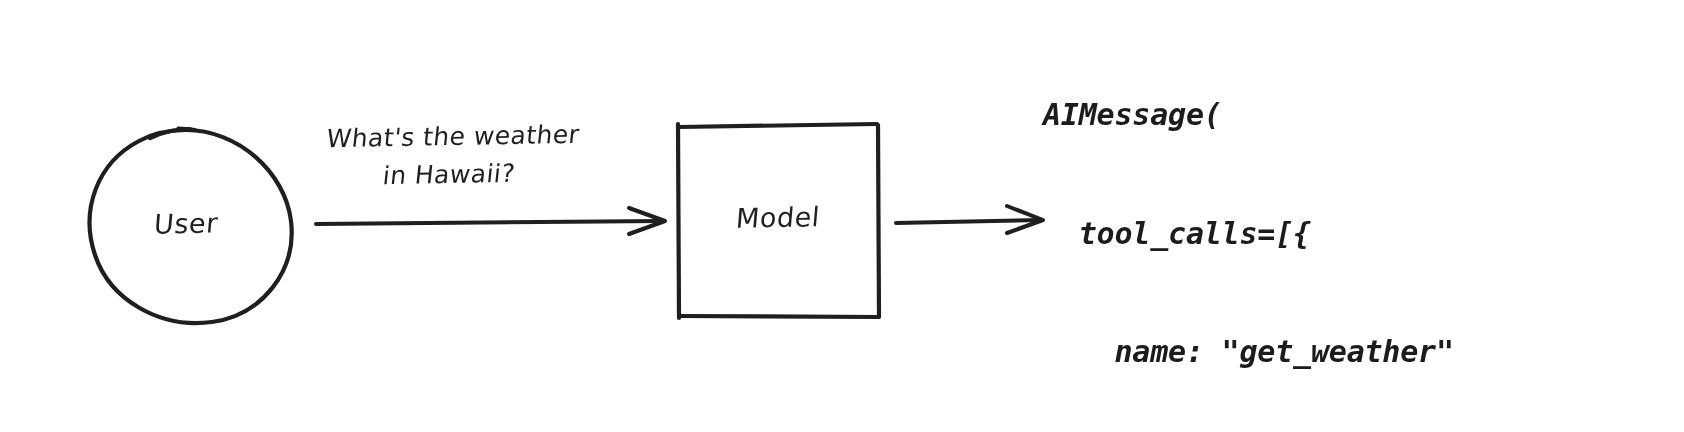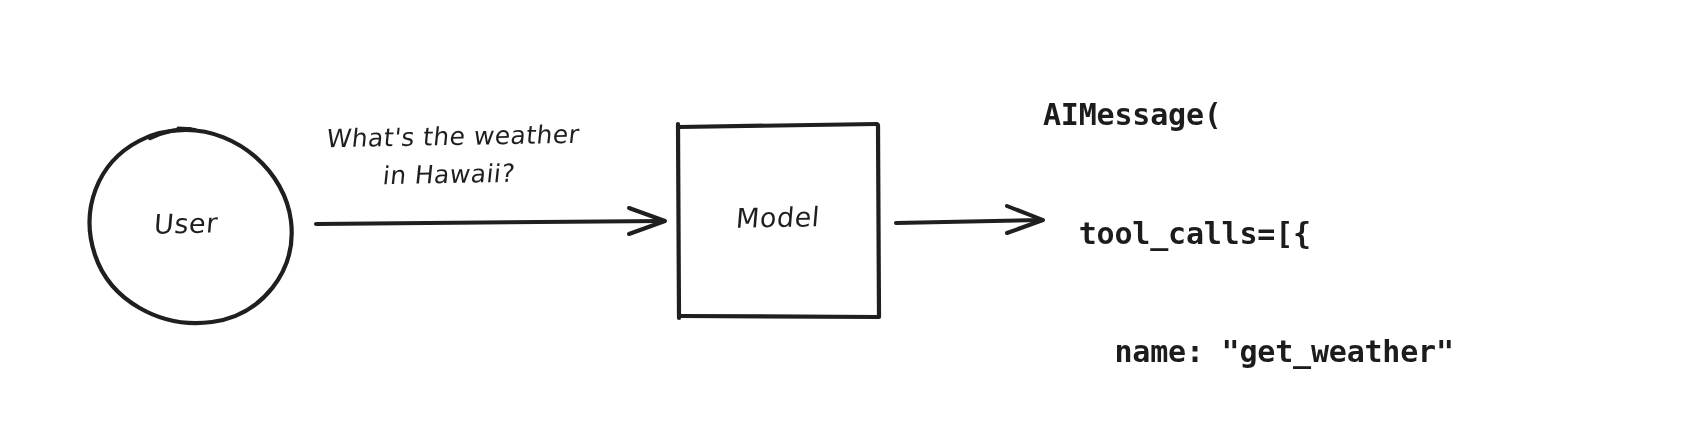--- a/index.html
+++ b/index.html
@@ -84,20 +84,21 @@
     font-size: 30px;
     line-height: 39.5px;
     color: #1c1c1c;
     white-space: pre;
     letter-spacing: -0.2px;
     font-weight: 600;
   }
   #code-block .code-line {
     display: block;
     white-space: pre;
+    font-style: italic;
   }
 </style>
 </head>
 <body>
 
 <div id="canvas">
 
   <svg id="sketch" viewBox="0 0 1684 432">
 
     <g>

